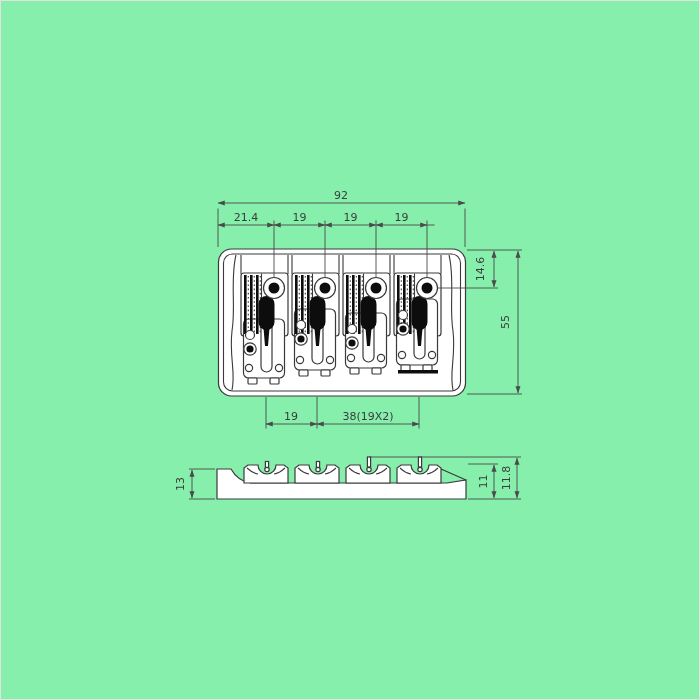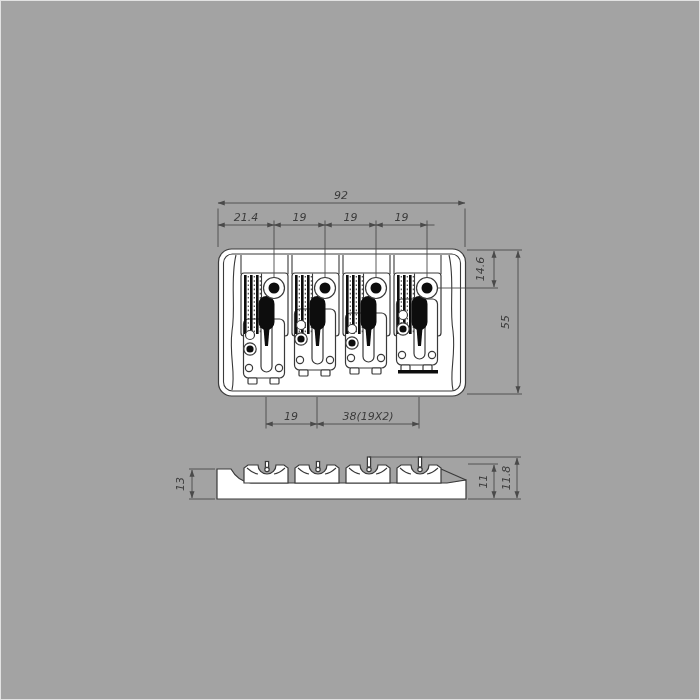--- a/index.html
+++ b/index.html
@@ -1,20 +1,19 @@
 <!DOCTYPE html>
 <html><head>
 <meta charset="utf-8">
 <style>
   html,body{margin:0;padding:0;background:#fff;}
   #canvas{
     position:relative;width:698px;height:698px;
-    border:1px solid #e2e2e2;background:#a3a3a3;
+    border:1px solid #e2e2e2;background:#86efac;
     font-family:"DejaVu Sans", sans-serif;
-    font-style:italic;
   }
   svg text{font-family:"DejaVu Sans", sans-serif;font-size:11px;fill:#3c3c3c;}
   .ln   {fill:#ffffff;stroke:#3a3a3a;stroke-width:1.2;}
   .ln2  {fill:none;stroke:#3a3a3a;stroke-width:1.1;}
   .thin {fill:none;stroke:#4a4a4a;stroke-width:0.9;}
   .blk  {fill:#0d0d0d;stroke:none;}
 </style>
 </head>
 <body>
 

